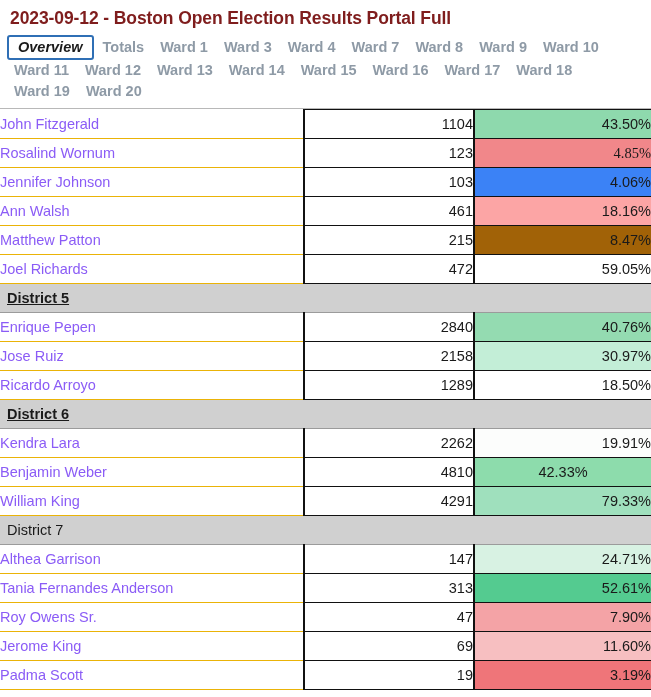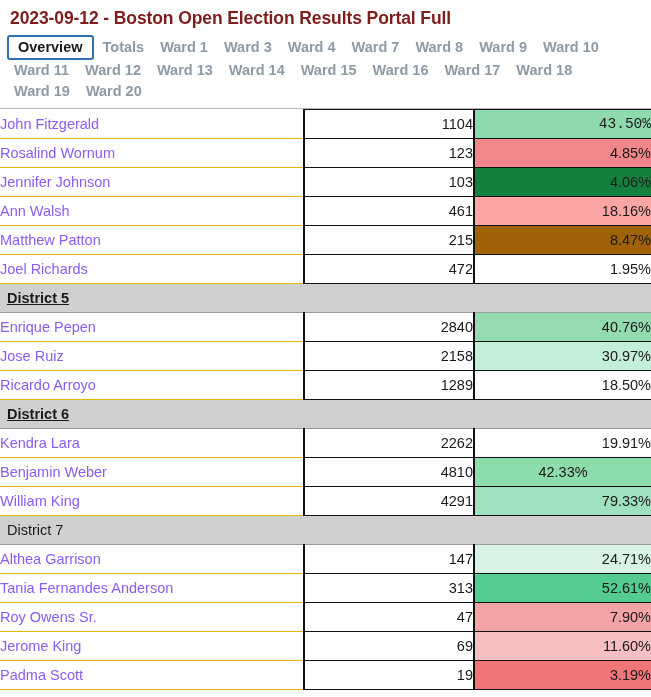--- a/index.html
+++ b/index.html
@@ -41,20 +41,21 @@
     margin: 0 1px;
     white-space: nowrap;
     cursor: pointer;
   }
   .tab.active {
     color: #1a1a1a;
     border: 2px solid #2f6fb5;
     border-radius: 3px;
     padding: 0 9px;
     background: #ffffff;
+    font-style: italic;
   }
   .sheet {
     margin-top: 6px;
     border-top: 1px solid #b8b8b8;
     width: 651px;
   }
   table.grid {
     border-collapse: collapse;
     table-layout: fixed;
     width: 651px;
@@ -121,46 +122,46 @@
   <div class="title">2023-09-12 - Boston Open Election Results Portal Full</div>
 
   <div class="tabs"><span class="tab active">Overview</span><span class="tab">Totals</span><span class="tab">Ward 1</span><span class="tab">Ward 3</span><span class="tab">Ward 4</span><span class="tab">Ward 7</span><span class="tab">Ward 8</span><span class="tab">Ward 9</span><span class="tab">Ward 10</span><span class="tab">Ward 11</span><span class="tab">Ward 12</span><span class="tab">Ward 13</span><span class="tab">Ward 14</span><span class="tab">Ward 15</span><span class="tab">Ward 16</span><span class="tab">Ward 17</span><span class="tab">Ward 18</span><span class="tab">Ward 19</span><span class="tab">Ward 20</span></div>
 
   <div class="sheet">
     <table class="grid">
       <tbody>
           <tr class="clip-top">
             <td class="c-name">John Fitzgerald</td>
             <td class="c-votes">1104</td>
-            <td class="c-pct" style="background: rgb(142, 217, 173); font-family: Liberation Mono, monospace;">43.50%</td>
+            <td class="c-pct" style="background: rgb(142, 217, 173);">43.50%</td>
           </tr>
           <tr>
             <td class="c-name">Rosalind Wornum</td>
             <td class="c-votes">123</td>
-            <td class="c-pct" style="background: rgb(241, 135, 138);">4.85%</td>
+            <td class="c-pct" style="background: rgb(241, 135, 138); font-family: Liberation Serif, serif;">4.85%</td>
           </tr>
           <tr>
             <td class="c-name">Jennifer Johnson</td>
             <td class="c-votes">103</td>
-            <td class="c-pct" style="background: #15803d;">4.06%</td>
+            <td class="c-pct" style="background: #3b82f6;">4.06%</td>
           </tr>
           <tr>
             <td class="c-name">Ann Walsh</td>
             <td class="c-votes">461</td>
             <td class="c-pct" style="background: #fca5a5;">18.16%</td>
           </tr>
           <tr>
             <td class="c-name">Matthew Patton</td>
             <td class="c-votes">215</td>
             <td class="c-pct" style="background: #a16207;">8.47%</td>
           </tr>
           <tr>
             <td class="c-name">Joel Richards</td>
             <td class="c-votes">472</td>
-            <td class="c-pct" style="background: rgb(255, 255, 255);">1.95%</td>
+            <td class="c-pct" style="background: rgb(255, 255, 255);">59.05%</td>
           </tr>
           <tr class="district">
             <td class="c-name c-label">District 5</td>
             <td class="c-blank-a"></td>
             <td class="c-blank-b"></td>
           </tr>
           <tr>
             <td class="c-name">Enrique Pepen</td>
             <td class="c-votes">2840</td>
             <td class="c-pct" style="background: rgb(148, 219, 177);">40.76%</td>

